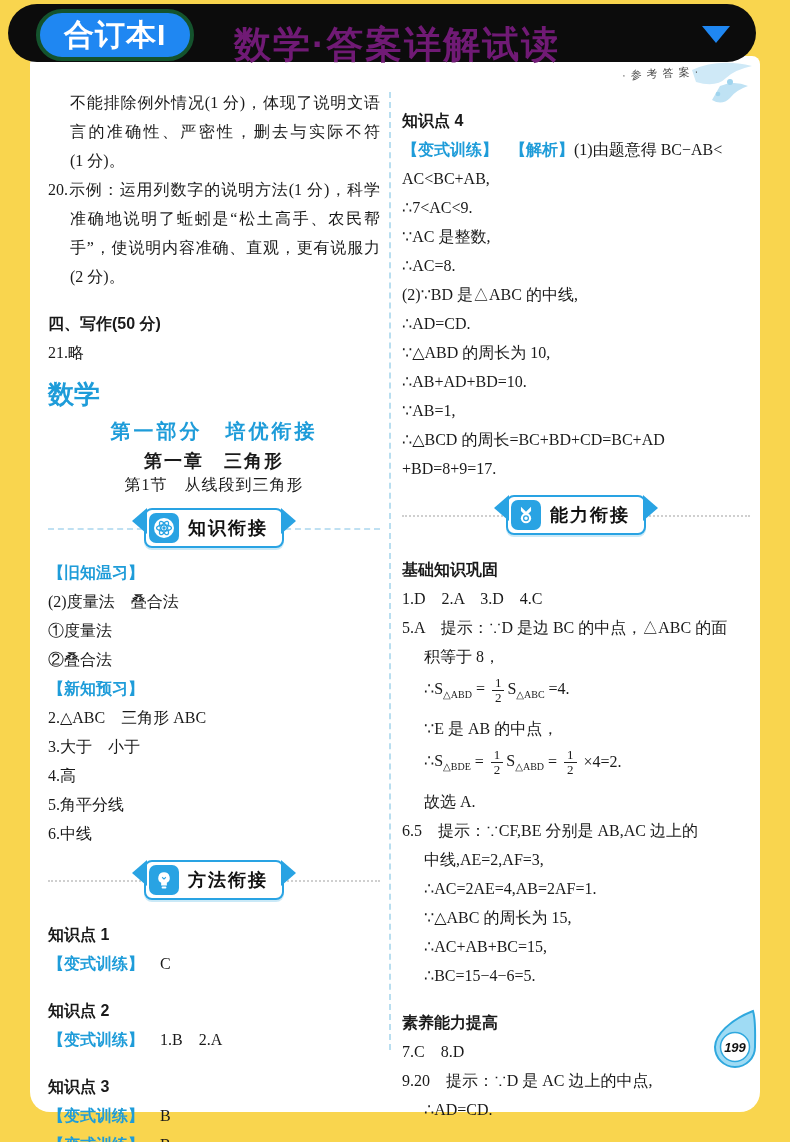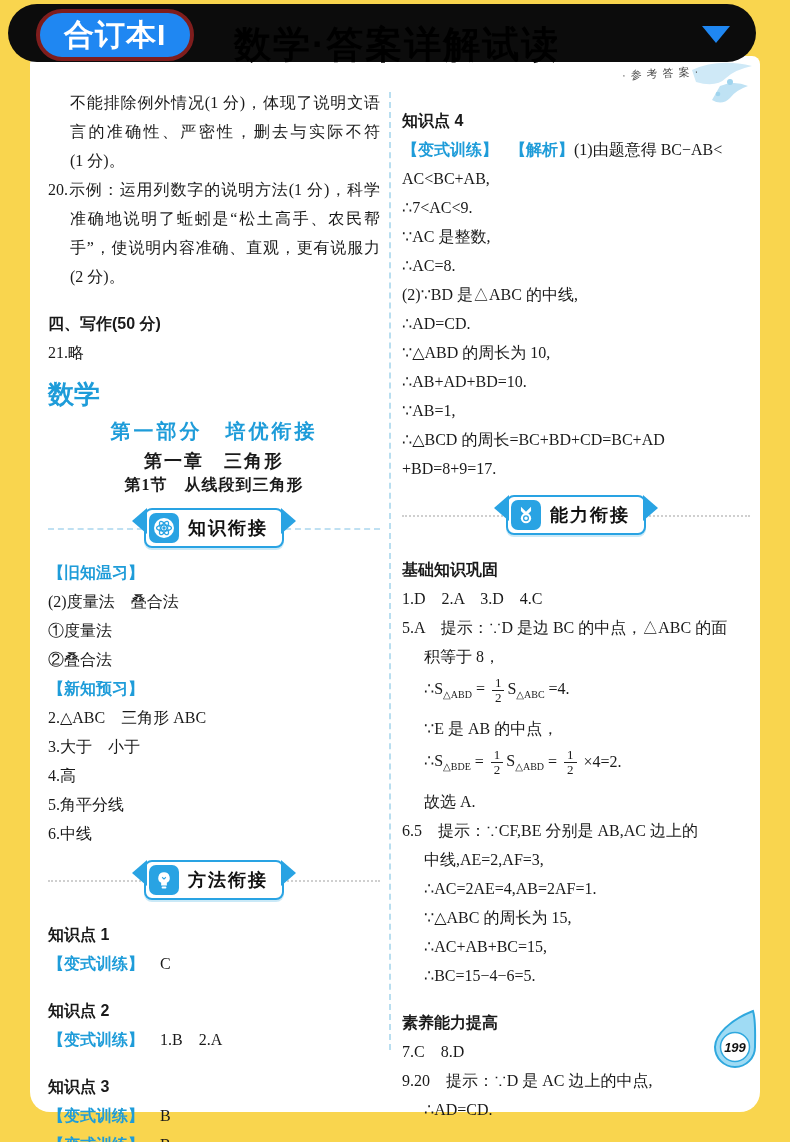--- a/index.html
+++ b/index.html
@@ -9,25 +9,25 @@
     background:var(--c-border_yellow, #F9D54E);
     font-family:"Liberation Serif", serif;
     color:var(--c-ink, #1a1a1a);
   }
   .sheet { position:absolute; left:30px; top:56px; width:730px; height:1056px;
     background:#fff; border-radius:8px 8px 20px 20px; }
   
   .header-bar { position:absolute; left:8px; top:4px; width:748px; height:58px;
     background:#0c0c0c; border-radius:29px; z-index:6; }
   .edition { position:absolute; left:36px; top:9px; height:52px; padding:0 24px;
-    background:var(--c-header_badge_blue,#1F87F2); border:4px solid #7f1d1d; border-radius:28px;
+    background:var(--c-header_badge_blue,#1F87F2); border:4px solid #14532d; border-radius:28px;
     color:#fff; font-family:"Liberation Sans",sans-serif; font-weight:bold; font-size:30px;
     display:flex; align-items:center; letter-spacing:1px; z-index:7; }
   .header-title { position:absolute; left:234px; top:16px; height:58px; display:flex; align-items:center;
-    color:#000000; font-family:"Liberation Sans",sans-serif; font-weight:bold; font-size:37px;
+    color:#701a75; font-family:"Liberation Sans",sans-serif; font-weight:bold; font-size:37px;
     letter-spacing:2px; z-index:7; }
   .header-tri { position:absolute; left:702px; top:26px; width:0; height:0; z-index:8;
     border-left:14px solid transparent; border-right:14px solid transparent;
     border-top:17px solid var(--c-header_badge_blue,#1F87F2); }
   .corner-note { position:absolute; left:622px; top:66px; z-index:5;
     font-family:"Liberation Sans",sans-serif; font-size:11px; color:#4a4a4a;
     letter-spacing:5px; transform:rotate(-3deg); }
   .splash { position:absolute; left:690px; top:56px; z-index:4; }
   
   .divider { position:absolute; left:389px; top:92px; height:958px;
@@ -40,21 +40,21 @@
   .bold-sans { font-family:"Liberation Sans",sans-serif; font-weight:bold;margin-top:18px; }
   .blue { color:var(--c-accent,#1E9CD9); font-weight:bold; font-family:"Liberation Sans",sans-serif; }
   .vt-row .blue { margin-right:16px; }
   .gap-right { margin-right:12px; }
   
   .subject { font-family:Liberation Serif, serif; font-weight:bold; font-size:26px;
     color:var(--c-accent,#1E9CD9); margin:10px 0 4px; }
   .part { text-align:center; font-family:"Liberation Sans",sans-serif; font-weight:bold;
     font-size:20px; color:var(--c-accent,#1E9CD9); letter-spacing:3px; margin:6px 0 4px; }
   .chapter { text-align:center; font-weight:bold; font-size:18px; margin:2px 0; letter-spacing:2px; }
-  .section-t { text-align:center; font-weight:bold; font-size:16px; margin:2px 0; letter-spacing:1px; }
+  .section-t { text-align:center; font-weight:normal; font-size:16px; margin:2px 0; letter-spacing:1px; }
   
   .flag-row { position:relative; margin:10px 0 8px; height:44px;
     display:flex; justify-content:center; align-items:center; }
   .flag-row.blue-line::before { content:""; position:absolute; left:0; right:0; top:50%;
     border-top:2px dashed #BFE0F2; }
   .flag-row.gray-line::before { content:""; position:absolute; left:0; right:0; top:50%;
     border-top:2px dotted #cfcfcf; }
   .flag { position:relative; display:flex; align-items:center; z-index:1; }
   .ftri { width:15px; height:26px; background:var(--c-badge_blue,#29A3E3); }
   .ftri.l { clip-path:polygon(0 50%, 100% 0, 100% 100%); margin-right:-3px; transform:translateY(-7px); }

